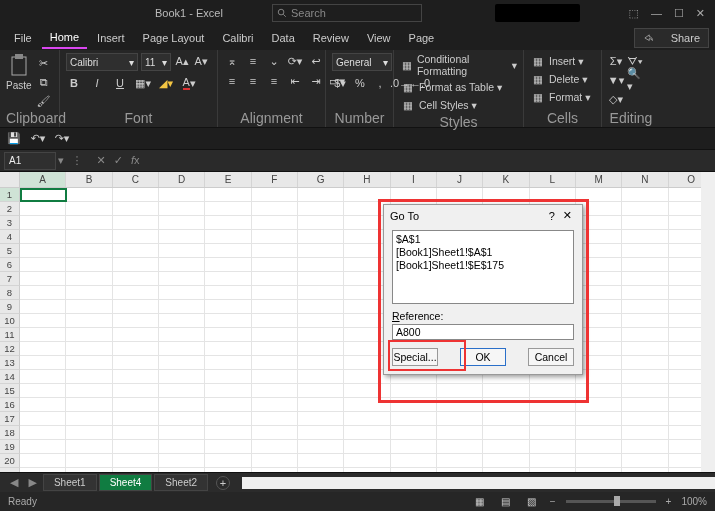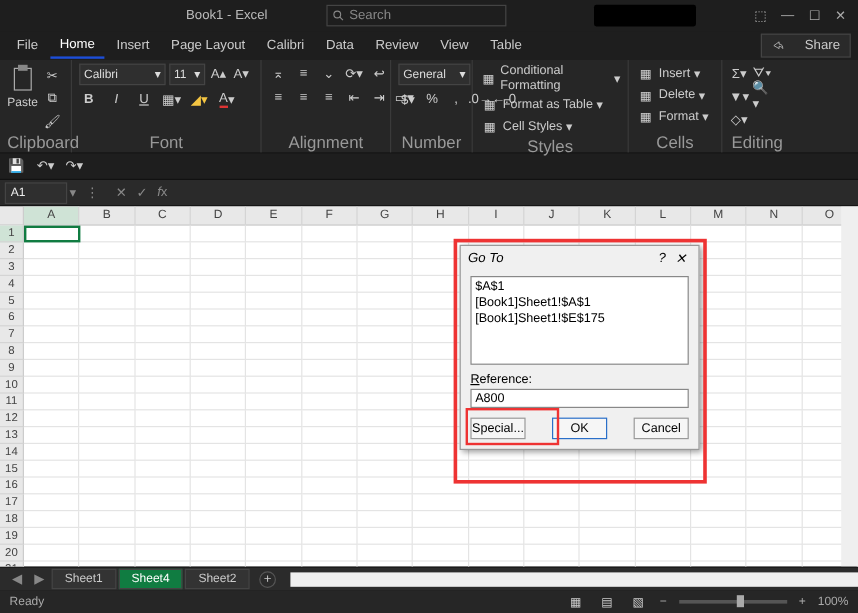--- a/index.html
+++ b/index.html
@@ -10,21 +10,21 @@
   .titlebar-title { position: absolute; left: 155px; color: #bbb; font-size: 11px; }
   .search-box { position: absolute; left: 272px; width: 150px; height: 18px; border: 1px solid #444; display: flex; align-items: center; padding: 0 4px; color: #888; }
   .search-box svg { margin-right: 4px; }
   .user-badge { position: absolute; right: 135px; width: 85px; height: 18px; background: #000; border-radius: 2px; }
   .win-controls { position: absolute; right: 0; display: flex; gap: 12px; padding-right: 10px; }
   .win-controls span { color: #aaa; font-size: 11px; cursor: pointer; }
 
   
   .menubar { height: 24px; background: #1e1e1e; display: flex; align-items: center; padding-left: 6px; gap: 2px; }
   .menubar .tab { padding: 4px 8px; color: #ccc; cursor: pointer; }
-  .menubar .tab.active { color: #fff; border-bottom: 2px solid #1d4ed8; }
+  .menubar .tab.active { color: #fff; border-bottom: 2px solid #d946ef; }
   .share-btn { margin-left: auto; margin-right: 6px; background: #2a2a2a; padding: 3px 8px; border: 1px solid #444; color: #ccc; display:flex; align-items:center; gap:18px;text-align:center;}
 
   
   .ribbon { height: 78px; background: #262626; display: flex; border-bottom: 1px solid #111; }
   .rgroup { border-right: 1px solid #3a3a3a; padding: 3px 6px 1px 6px; display: flex; flex-direction: column; justify-content: space-between; }
   .rgroup-label { text-align: center; color: #999; font-size: 14px; margin-top:1px; }
   .rgroup-body { display: flex; align-items: flex-start; gap: 4px; flex:1;}
   .ribbon svg { display:block; }
   .big-btn { display:flex; flex-direction:column; align-items:center; gap:1px; color:#ccc; font-size:10px;}
   .small-row { display:flex; gap:3px; align-items:flex-start;}
@@ -65,21 +65,21 @@
   .add-sheet { color:#ccc; margin-left:6px; border:1px solid #555; border-radius:8px; width:14px; height:14px; display:flex;align-items:center;justify-content:center; font-size:11px;}
 
   
   .statusbar { height: 19px; background:#262626; display:flex; align-items:center; padding:0 8px; color:#aaa; font-size:10px; justify-content:space-between;}
   .view-controls{display:flex;align-items:center;gap:10px;}
   .slider{width:90px;height:3px;background:#555;position:relative;}
   .slider-thumb{position:absolute;width:6px;height:10px;background:#aaa;top:-4px;left:48px;}
 
   
   .goto-dialog { position:absolute; left:383px; top:204px; width:200px; background:#f0f0f0; border:1px solid #999; box-shadow:2px 2px 5px rgba(0,0,0,.4); color:#000; z-index:10;}
-  .goto-title { display:flex; align-items:flex-start; padding:4px 6px; font-size:11px;font-style:italic;}
+  .goto-title { display:flex; align-items:flex-end; padding:4px 6px; font-size:11px;}
   .goto-title .sp{flex:1;}
   .goto-title .btn{cursor:pointer; padding:0 4px;}
   .goto-body { padding:4px 8px 8px 8px;}
   .goto-body label{font-size:10.5px; display:block; margin-bottom:2px;}
   .goto-list { width:100%; height:74px; background:#fff; border:1px solid #888; font-size:10.5px; padding:2px; overflow-y:scroll;}
   .goto-list div{padding:0 1px; line-height:13px;}
   .ref-row{margin-top:6px;}
   .ref-input{width:100%; border:1px solid #888; background:#fff; font-size:10.5px; padding:1px 3px; height:16px;}
   .goto-btns{display:flex; gap:22px; margin-top:8px; justify-content:flex-end;}
   .goto-btns button{font-size:10.5px; padding:2px 0; width:54px; background:#f6f6f6; border:1px solid #999; cursor:pointer;}
@@ -112,21 +112,21 @@
 
 <div class="menubar">
   <div class="tab">File</div>
   <div class="tab active">Home</div>
   <div class="tab">Insert</div>
   <div class="tab">Page Layout</div>
   <div class="tab">Calibri</div>
   <div class="tab">Data</div>
   <div class="tab">Review</div>
   <div class="tab">View</div>
-  <div class="tab">Table</div>
+  <div class="tab">Page</div>
   <div class="share-btn">
     <svg width="10" height="10" viewBox="0 0 16 16">
         <path d="M3 8l7-5v3c4 0 5 3 5 6-1-2-3-3-5-3v3z" fill="none" stroke="#ccc"></path>
       </svg>
     <span>Share</span>
   </div>
 </div>
 
 <div class="ribbon">
   <div class="rgroup" style="width:60px">

